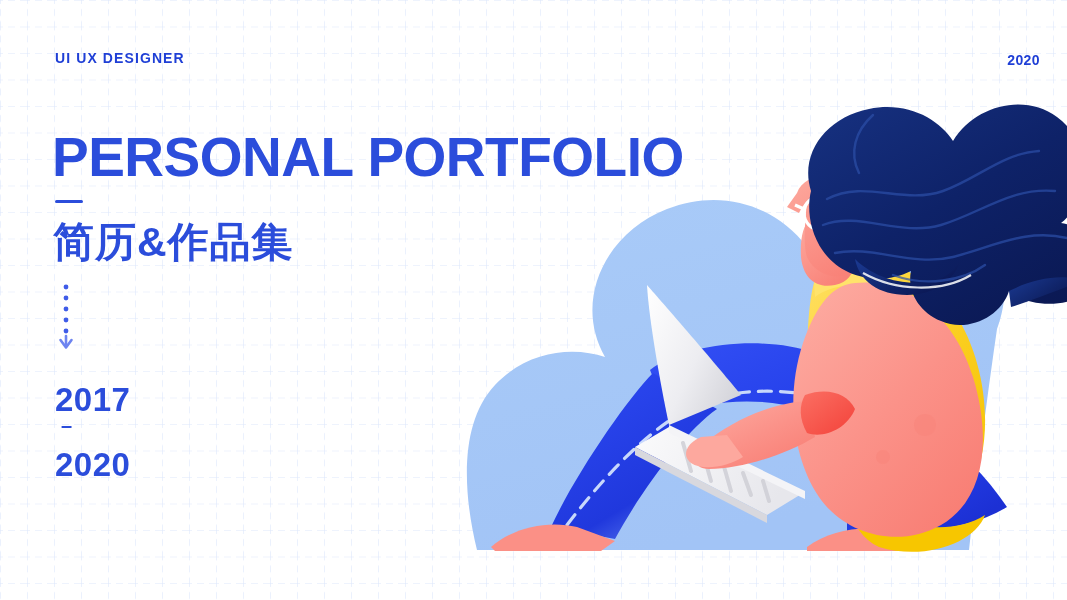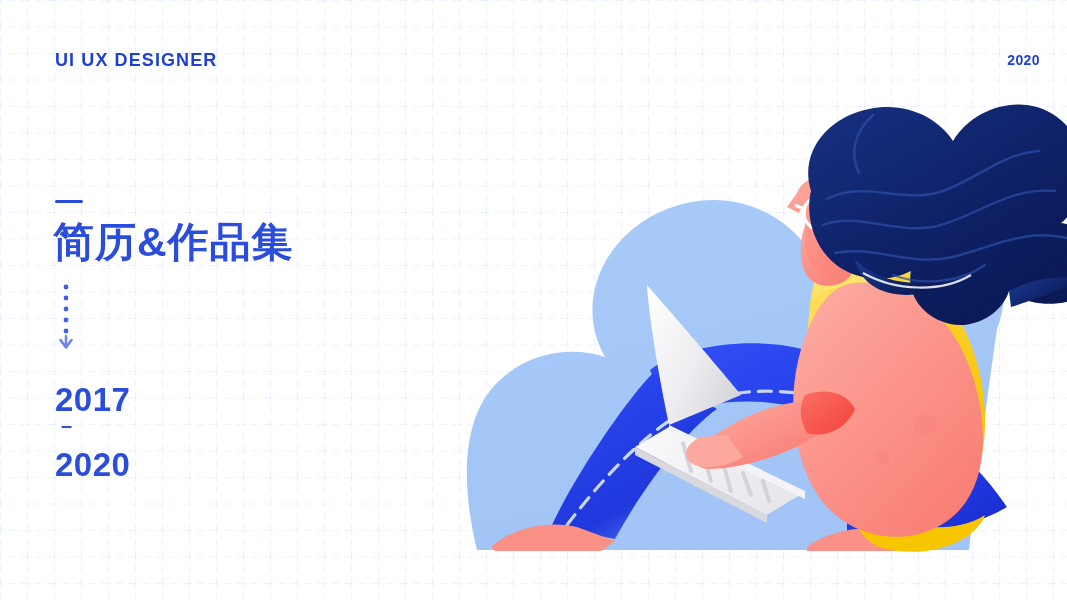--- a/index.html
+++ b/index.html
@@ -29,21 +29,21 @@
     position: absolute;
     left: 0; top: 0;
     width: 470px; height: 600px;
     z-index: 3;
   }
 
   .eyebrow {
     position: absolute;
     left: 55px;
     top: 50px;
-    font-size: 18px;
+    font-size: 14px;
     font-weight: bold;
     letter-spacing: 1.1px;
     color: #1f3fd6;
     white-space: nowrap;
   }
 
   #year-badge {
     position: absolute;
     right: 27px;
     top: 52px;
@@ -380,20 +380,21 @@
         <path d="M 438,180 C 470,192 508,186 530,170"></path>
       </g>
 
       <path d="M 408,178 C 440,196 486,198 516,180" fill="none" stroke="#ffffff" stroke-width="2.2" opacity="0.85"></path>
     </g>
   </svg>
 
   <div id="left-col">
     <div class="eyebrow">UI UX DESIGNER</div>
 
+    <div class="headline">PERSONAL PORTFOLIO</div>
 
     <div class="rule"></div>
 
     <div class="subtitle-cn">简历&amp;作品集</div>
 
     <svg id="dot-arrow" viewBox="0 0 20 66" width="20" height="66">
       <g fill="#3f5ce8">
         <circle cx="10" cy="3" r="2.4"></circle>
         <circle cx="10" cy="14" r="2.4"></circle>
         <circle cx="10" cy="25" r="2.4"></circle>

